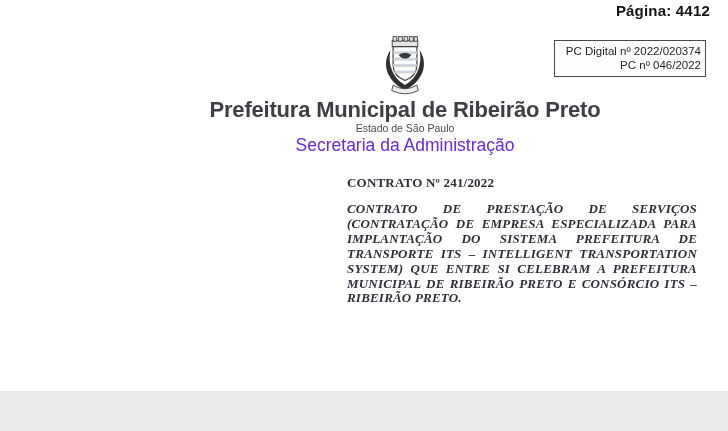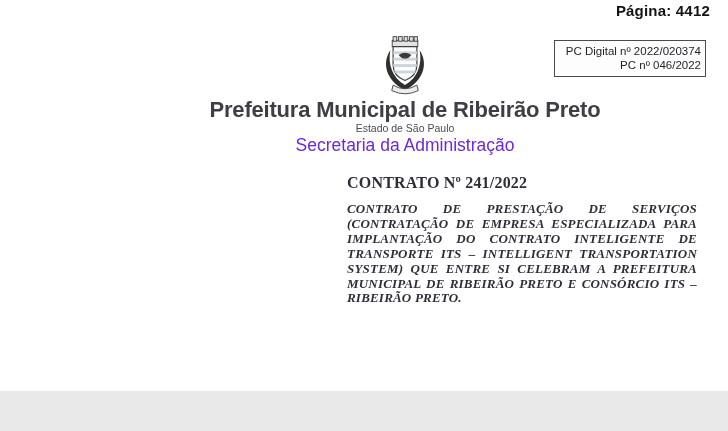--- a/index.html
+++ b/index.html
@@ -74,21 +74,21 @@
   
   .contract {
     position: absolute;
     left: 347px;
     top: 176px;
     width: 350px;
     font-family: "Liberation Serif", serif;
     color: #2e2e3a;
   }
   .contract-no {
-    font-size: 16px;
+    font-size: 13px;
     font-weight: bold;
     line-height: 14px;
     letter-spacing: 0.2px;
   }
   .contract-body {
     margin-top: 12px;
     font-size: 13px;
     font-weight: bold;
     letter-spacing: 0.2px;
   }
@@ -148,21 +148,21 @@
     <div class="lh-title">Prefeitura Municipal de Ribeirão Preto</div>
     <div class="lh-subtitle">Estado de São Paulo</div>
     <div class="lh-dept">Secretaria da Administração</div>
   </div>
 
   <div class="contract">
     <div class="contract-no">CONTRATO Nº 241/2022</div>
     <div class="contract-body">
       <div class="jline">CONTRATO DE PRESTAÇÃO DE SERVIÇOS</div>
       <div class="jline">(CONTRATAÇÃO DE EMPRESA ESPECIALIZADA PARA</div>
-      <div class="jline">IMPLANTAÇÃO DO CONTRATO INTELIGENTE DE</div>
+      <div class="jline">IMPLANTAÇÃO DO SISTEMA PREFEITURA DE</div>
       <div class="jline">TRANSPORTE ITS – INTELLIGENT TRANSPORTATION</div>
       <div class="jline">SYSTEM) QUE ENTRE SI CELEBRAM A PREFEITURA</div>
       <div class="jline">MUNICIPAL DE RIBEIRÃO PRETO E CONSÓRCIO ITS –</div>
       <div class="jline last">RIBEIRÃO PRETO.</div>
     </div>
   </div>
 
 </div>
 
 </body></html>

